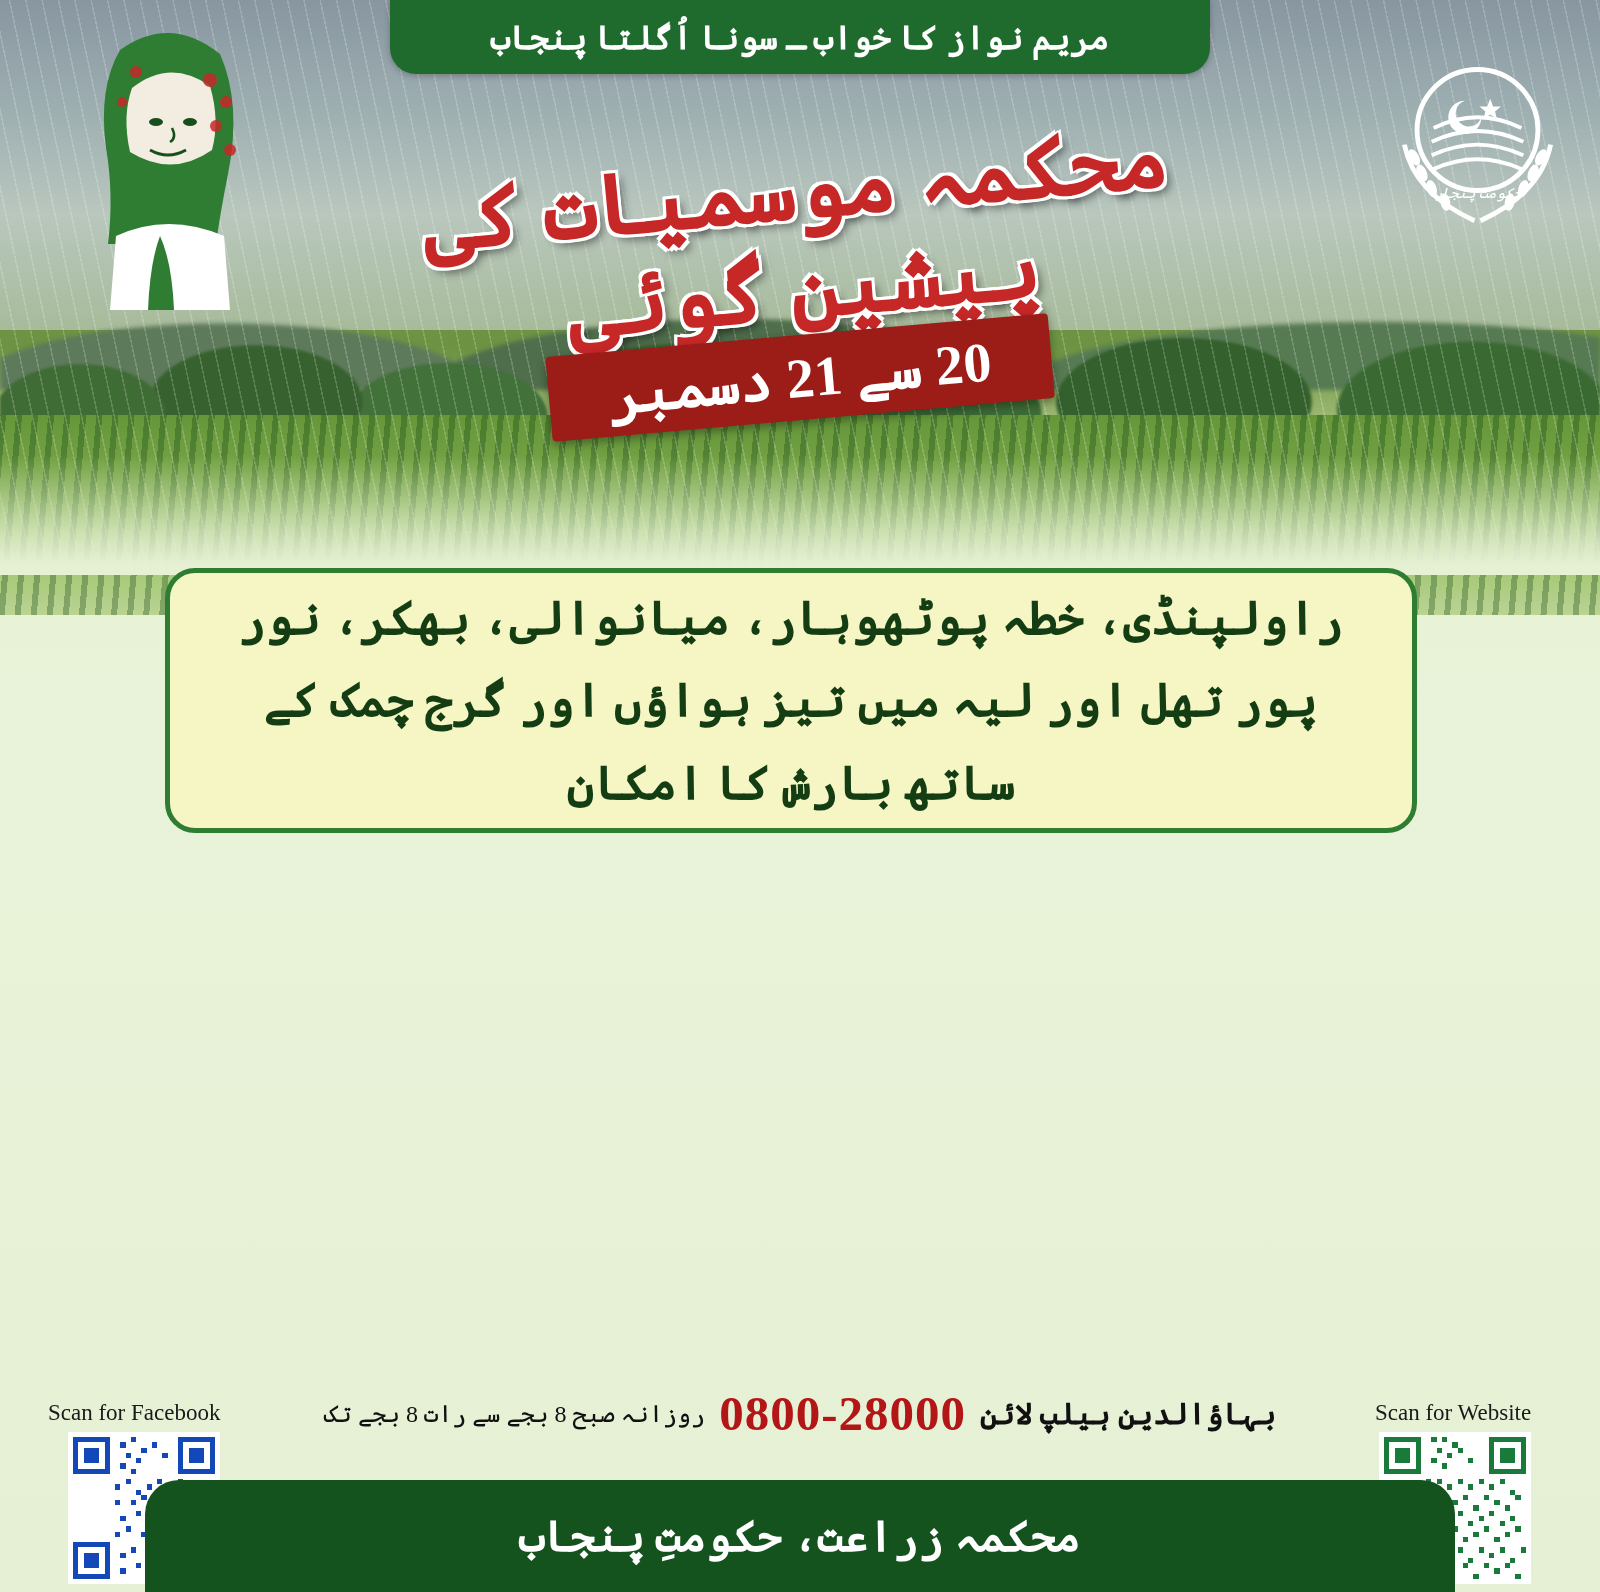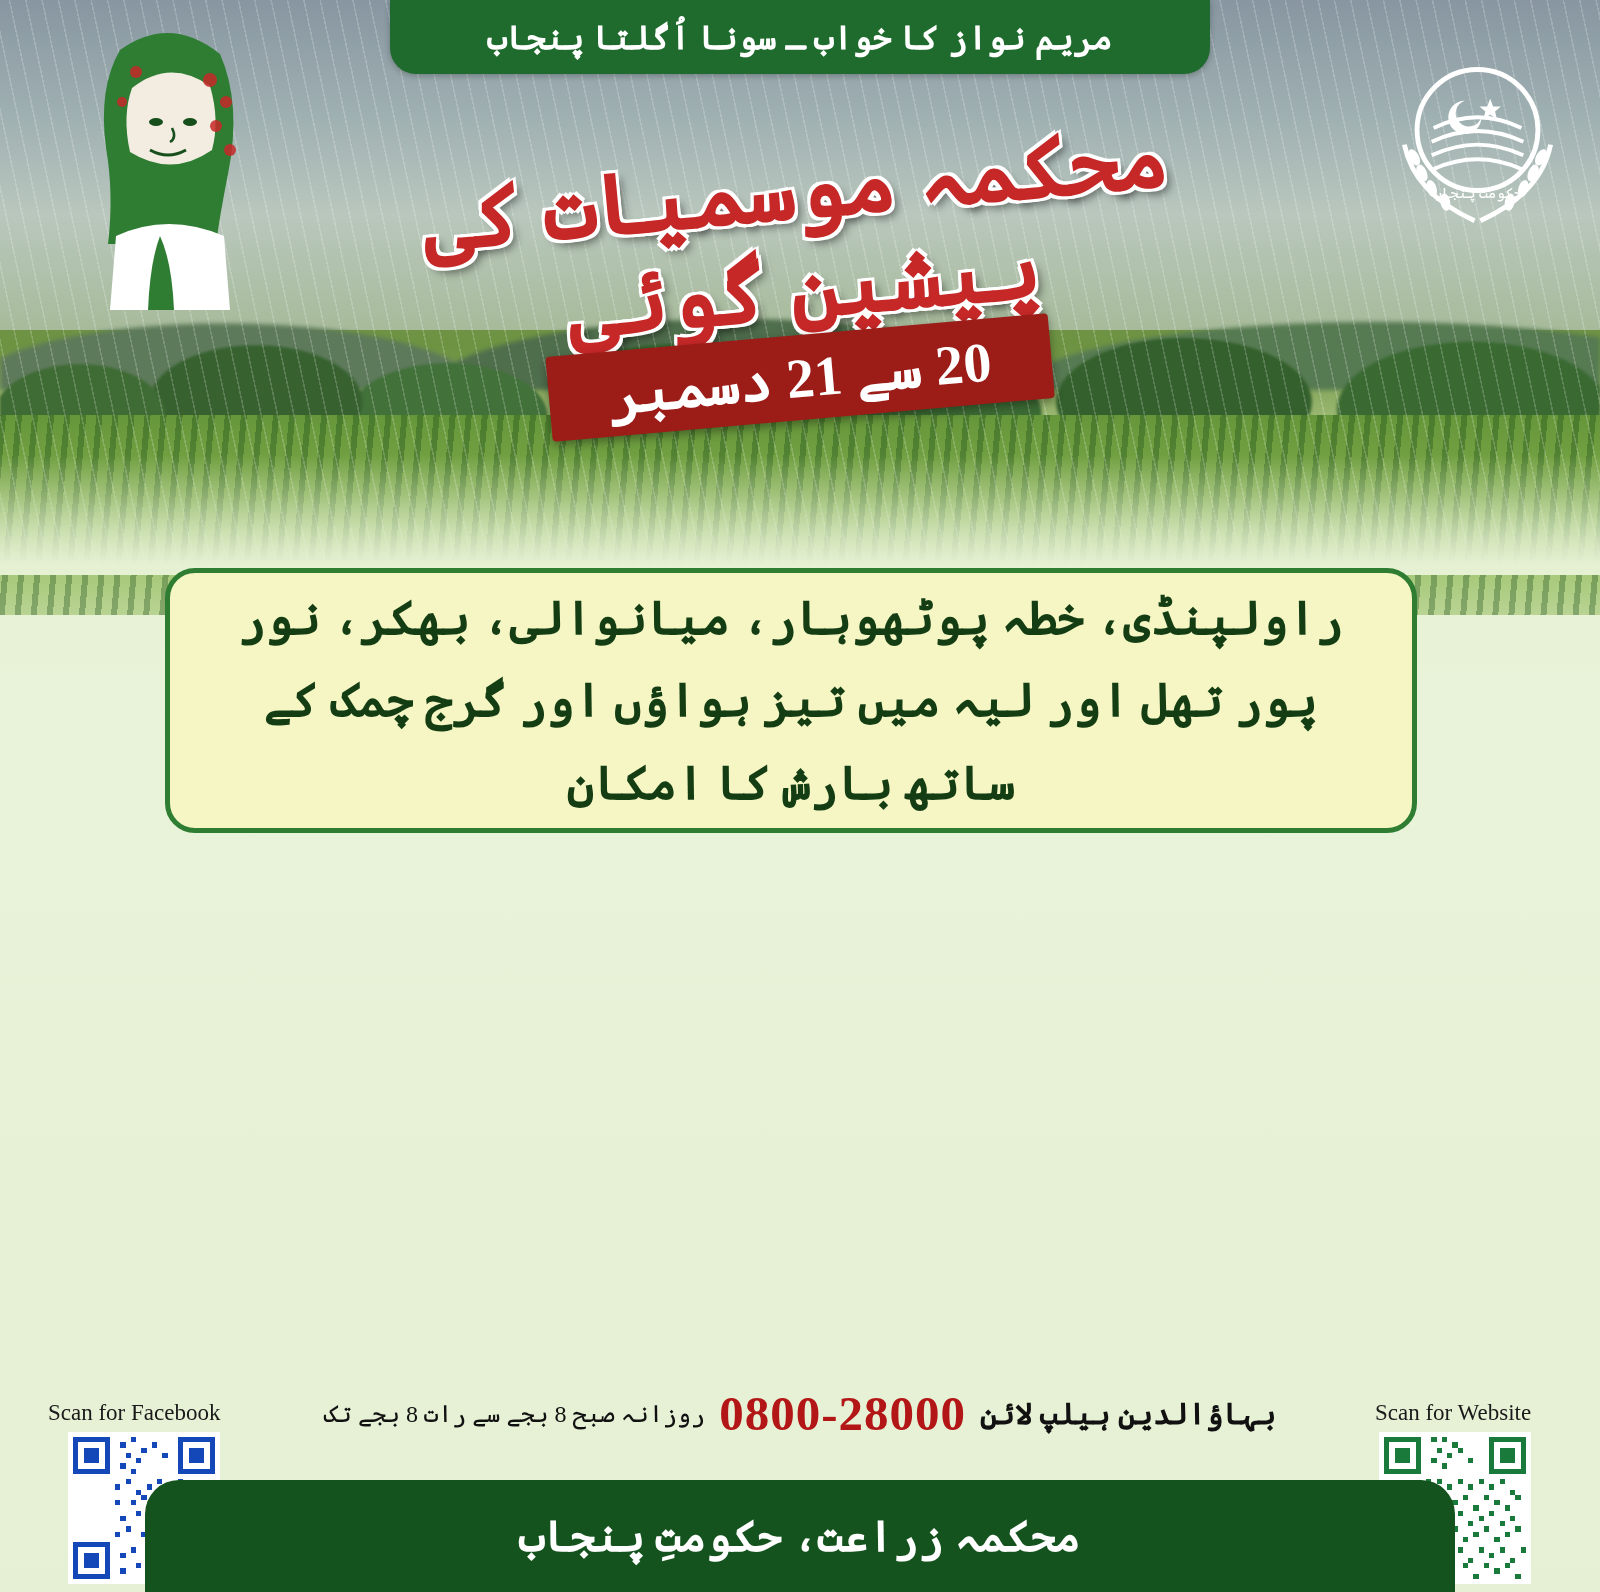--- a/index.html
+++ b/index.html
@@ -65,27 +65,27 @@
   
   .top-banner{
     position:absolute;top:0;left:50%;transform:translateX(-50%);
     width:820px;height:74px;background:#1f6b2d;
     border-radius:0 0 26px 26px;
     display:flex;align-items:center;justify-content:center;
     box-shadow:0 2px 6px rgba(0,0,0,.25);
   }
   .top-banner .slogan{
     color:#ffffff;font-size:33px;font-weight:bold;
-    font-family:Liberation Sans, sans-serif;letter-spacing:.5px;
+    font-family:Liberation Serif, serif;letter-spacing:.5px;
     white-space:nowrap;
   }
 
   
   .logo{
-    position:absolute;left:1375px;top:52px;width:205px;height:195px;
+    position:absolute;left:1375px;top:52px;width:205px;height:195px;font-style:italic;
   }
   .logo svg{width:100%;height:100%;}
 
   
   .portrait{
     position:absolute;left:60px;top:10px;width:215px;height:300px;
   }
   .portrait svg{width:100%;height:100%;}
 
   

